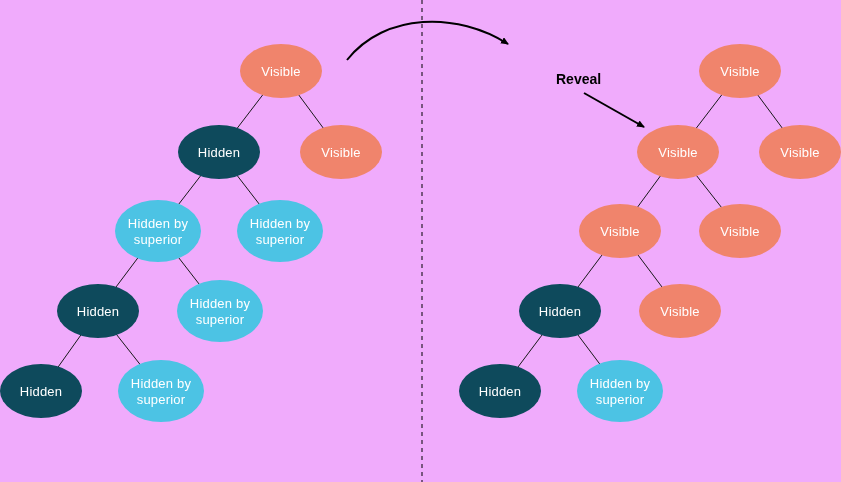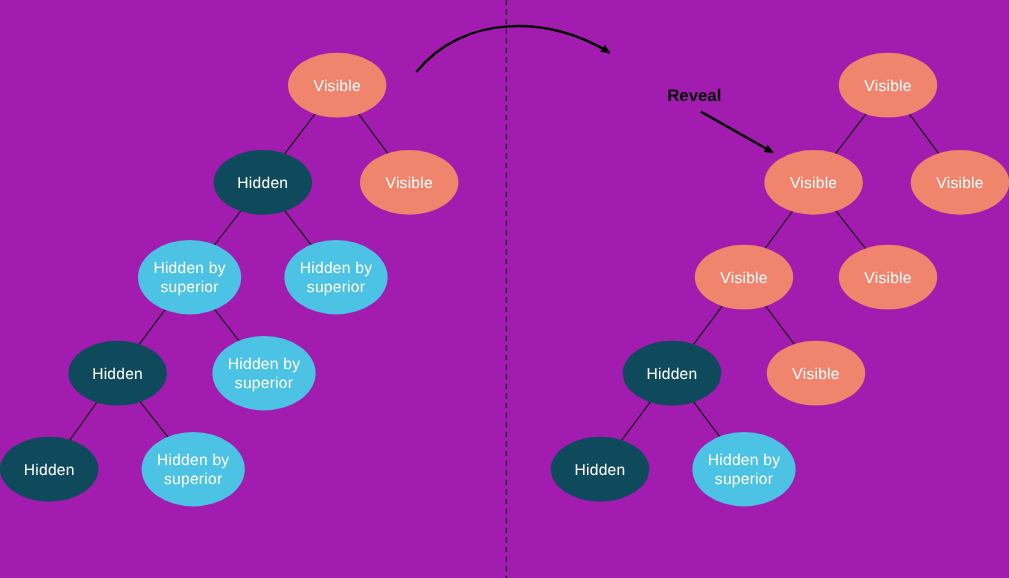--- a/index.html
+++ b/index.html
@@ -4,21 +4,21 @@
 <style>
   html, body {
     margin: 0;
     padding: 0;
     background: #ffffff;
   }
   .canvas {
     position: relative;
     width: 841px;
     height: 482px;
-    background: #a21caf;
+    background: #f0abfc;
     overflow: hidden;
     font-family: "Liberation Sans", "DejaVu Sans", sans-serif;
   }
   svg#diagram {
     position: absolute;
     left: 0;
     top: 0;
     width: 841px;
     height: 482px;
     display: block;

